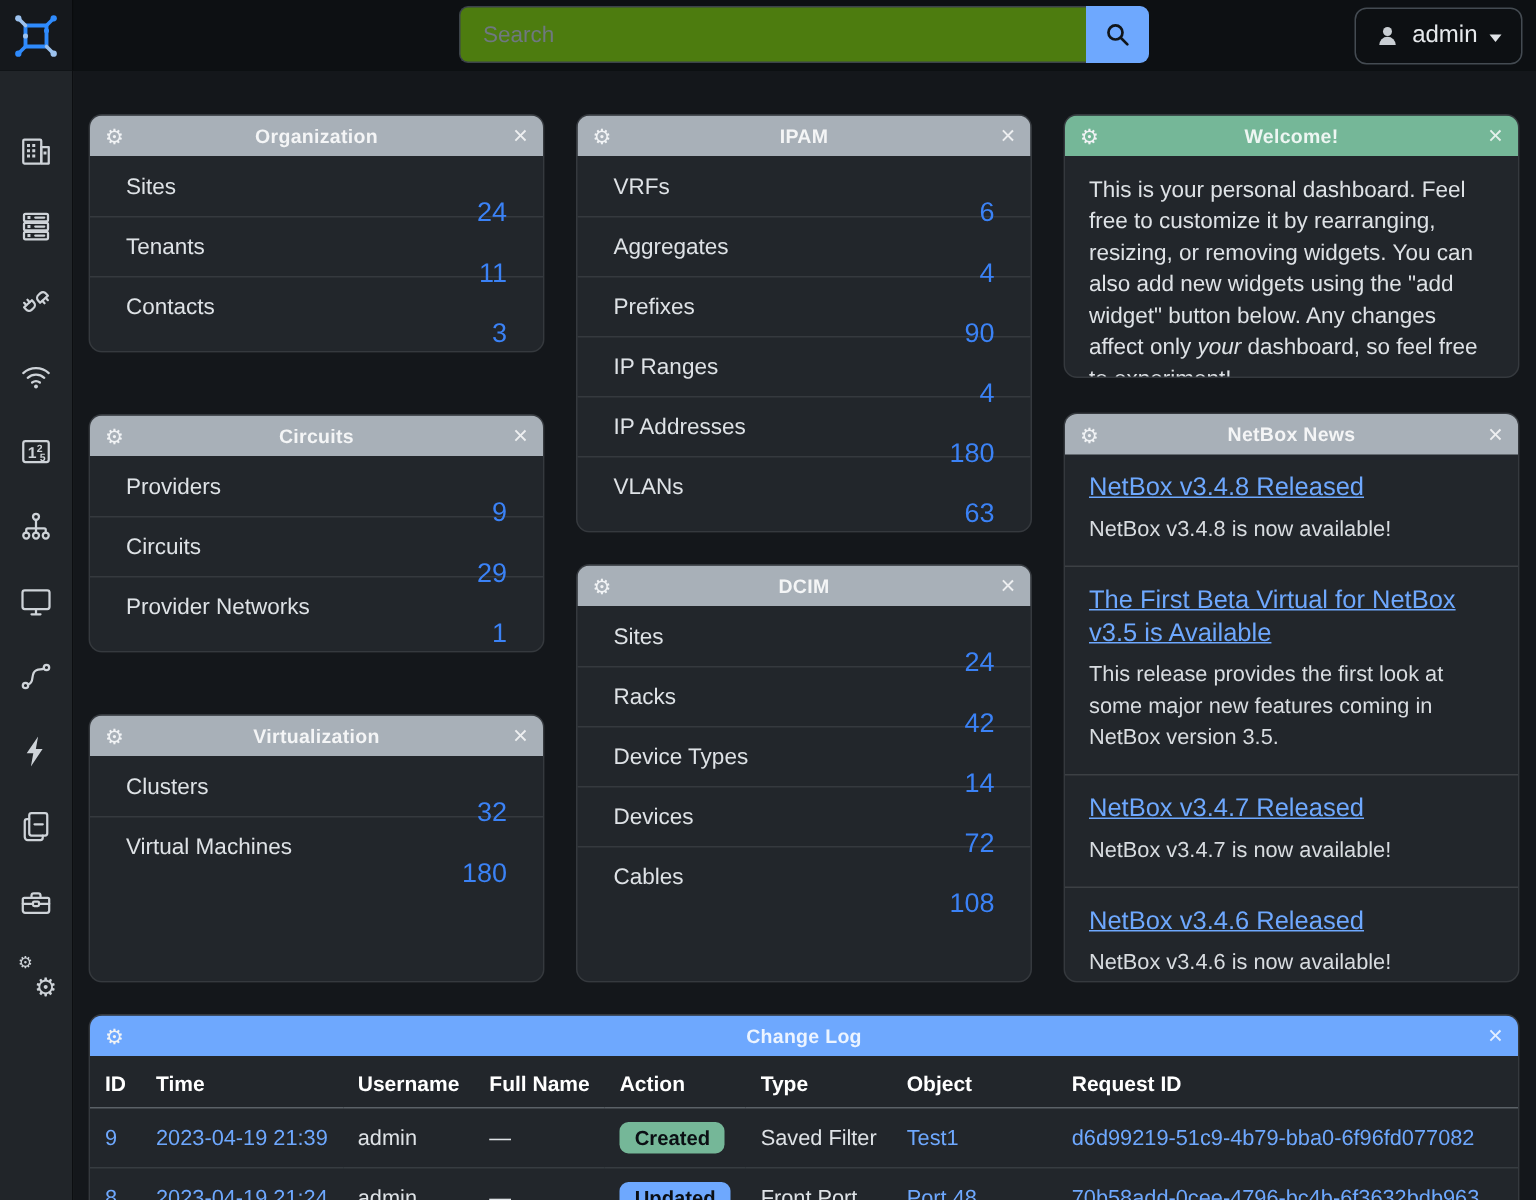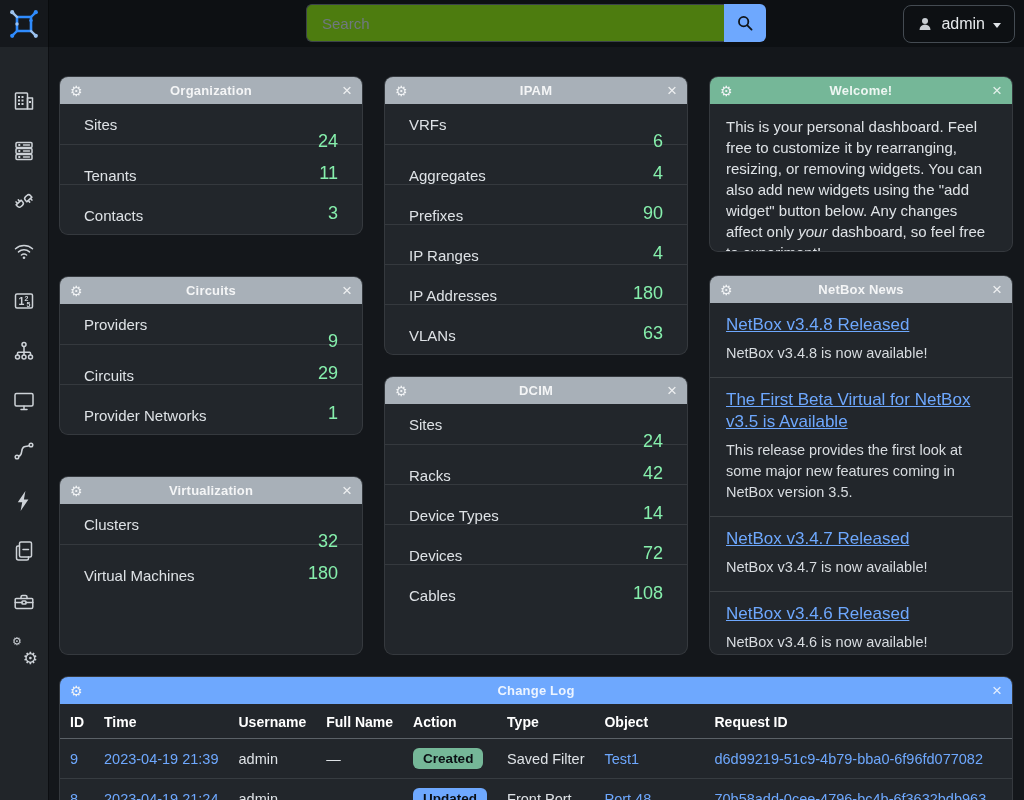--- a/index.html
+++ b/index.html
@@ -43,23 +43,23 @@
   .w-head{height:27px;position:relative;display:flex;align-items:center;padding:0 10px;}
   .w-head.grey{background:#a8b0b8;}
   .w-head.blue{background:#6ea8fe;}
   .w-head.green{background:#75b798;}
   .w-title{position:absolute;left:0;right:0;text-align:center;font-weight:bold;font-size:13px;
     color:rgba(255,255,255,0.87);letter-spacing:.2px;}
   .w-gear{font-size:14px;color:#f1f3f5;z-index:1;cursor:pointer;line-height:1;}
   .w-close{margin-left:auto;color:rgba(255,255,255,0.8);font-size:17px;z-index:1;cursor:pointer;line-height:1;}
 
   .stat-row{height:40px;display:flex;align-items:center;justify-content:space-between;padding:0 24px;}
-  .stat-row + .stat-row{border-top:1px solid rgba(255,255,255,0.09);align-items:flex-end;}
+  .stat-row + .stat-row{border-top:1px solid rgba(255,255,255,0.09);}
   .stat-label{font-size:15px;color:#dee2e6;}
-  .stat-value{font-size:18px;color:#86efac;margin-top:35px;}
+  .stat-value{font-size:18px;color:#3b82f6;margin-top:35px;}
 
   #widget-organization{height:159px;}
   #widget-circuits{height:159px;margin-top:41px;}
   #widget-virtualization{height:179px;margin-top:41px;}
   #widget-ipam{height:279px;}
   #widget-dcim{height:279px;margin-top:21px;}
   #widget-welcome{height:176px;}
   #widget-news{height:380px;margin-top:23px;}
 
   .welcome-body{padding:12px 16px;font-size:15px;line-height:21px;color:#dee2e6;}

